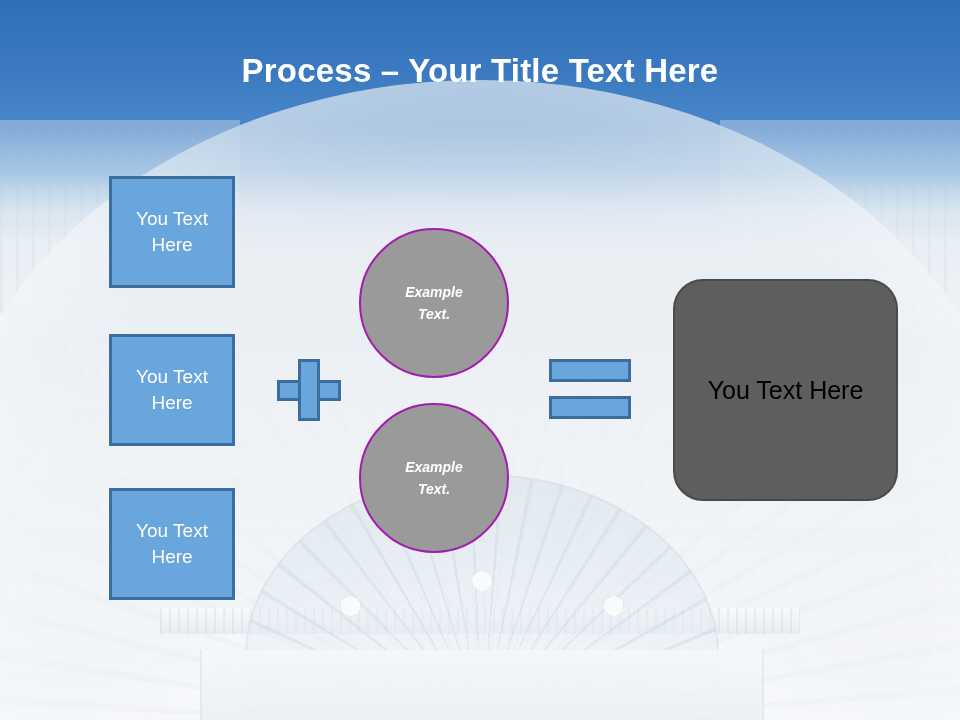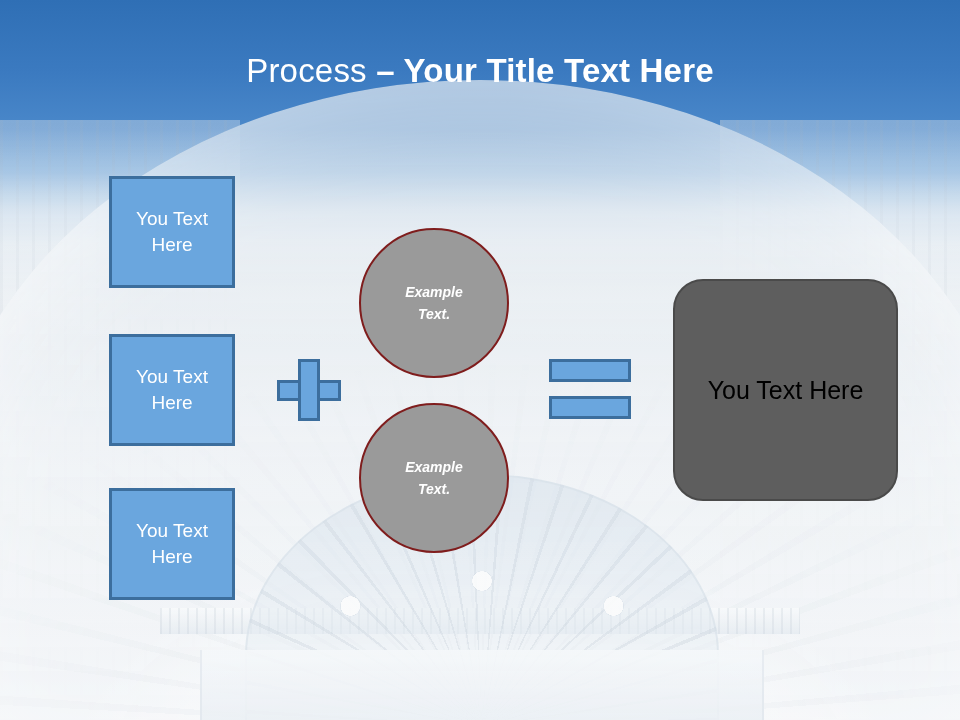--- a/index.html
+++ b/index.html
@@ -144,21 +144,21 @@
     left: 0;
     right: 0;
     top: 50px;
     text-align: center;
     color: #ffffff;
     font-size: 33px;
     line-height: 42px;
     letter-spacing: 0.2px;
     white-space: nowrap;
   }
-  .title .strong { font-weight: normal; text-align: right; }
+  .title .strong { font-weight: bold; text-align: right; }
   .title .rest { font-weight: bold; }
 
   
   .blue-box {
     position: absolute;
     width: 126px;
     height: 112px;
     background: #6aa6de;
     border: 3px solid #3c6e9d;
     box-sizing: border-box;
@@ -205,21 +205,21 @@
     background: #6aa6de;
   }
 
   
   .circle {
     position: absolute;
     width: 150px;
     height: 150px;
     border-radius: 50%;
     background: #9a9a9a;
-    border: 2px solid #7f1d1d;
+    border: 2px solid #a21caf;
     box-sizing: border-box;
     display: flex;
     flex-direction: column;
     align-items: center;
     justify-content: center;
     color: #ffffff;
     font-size: 14px;
     line-height: 22px;
     font-weight: bold;
     font-style: italic;

